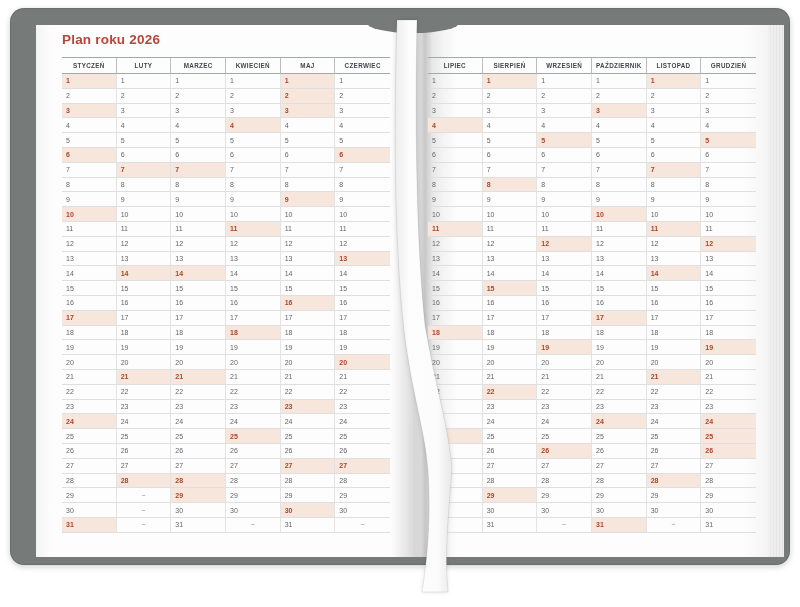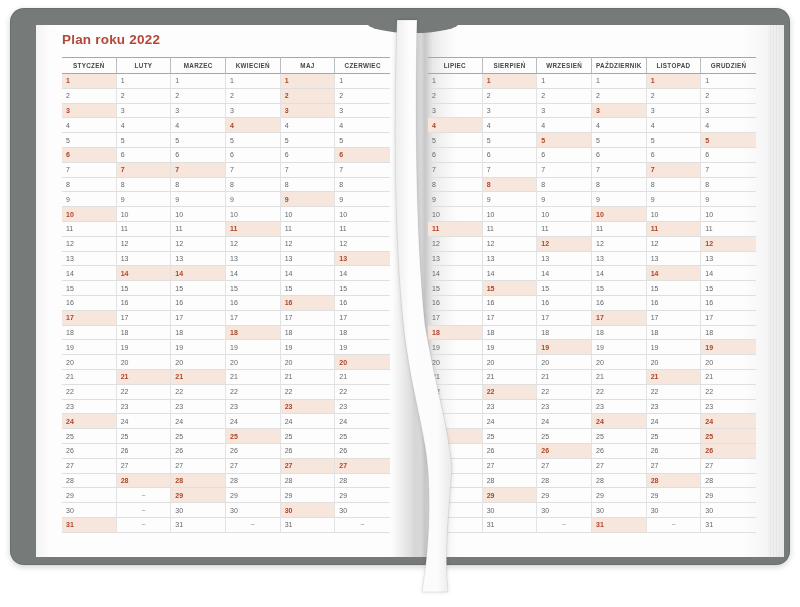--- a/index.html
+++ b/index.html
@@ -87,21 +87,21 @@
 <div class="book">
   <div class="pages">
     <div class="page-left"></div>
     <div class="page-right"></div>
     <div class="gutter-shadow"></div>
     <div class="edge-stack-right"></div>
   </div>
   <div class="cover-dip"></div>
 </div>
 
-<div class="year-title">Plan roku 2022</div>
+<div class="year-title">Plan roku 2026</div>
 
 <div class="year-table" id="left-table">
     <div class="mh">STYCZEŃ</div>
     <div class="mh">LUTY</div>
     <div class="mh">MARZEC</div>
     <div class="mh">KWIECIEŃ</div>
     <div class="mh">MAJ</div>
     <div class="mh">CZERWIEC</div>
     <div class="dc hl">1</div>
     <div class="dc">1</div>

